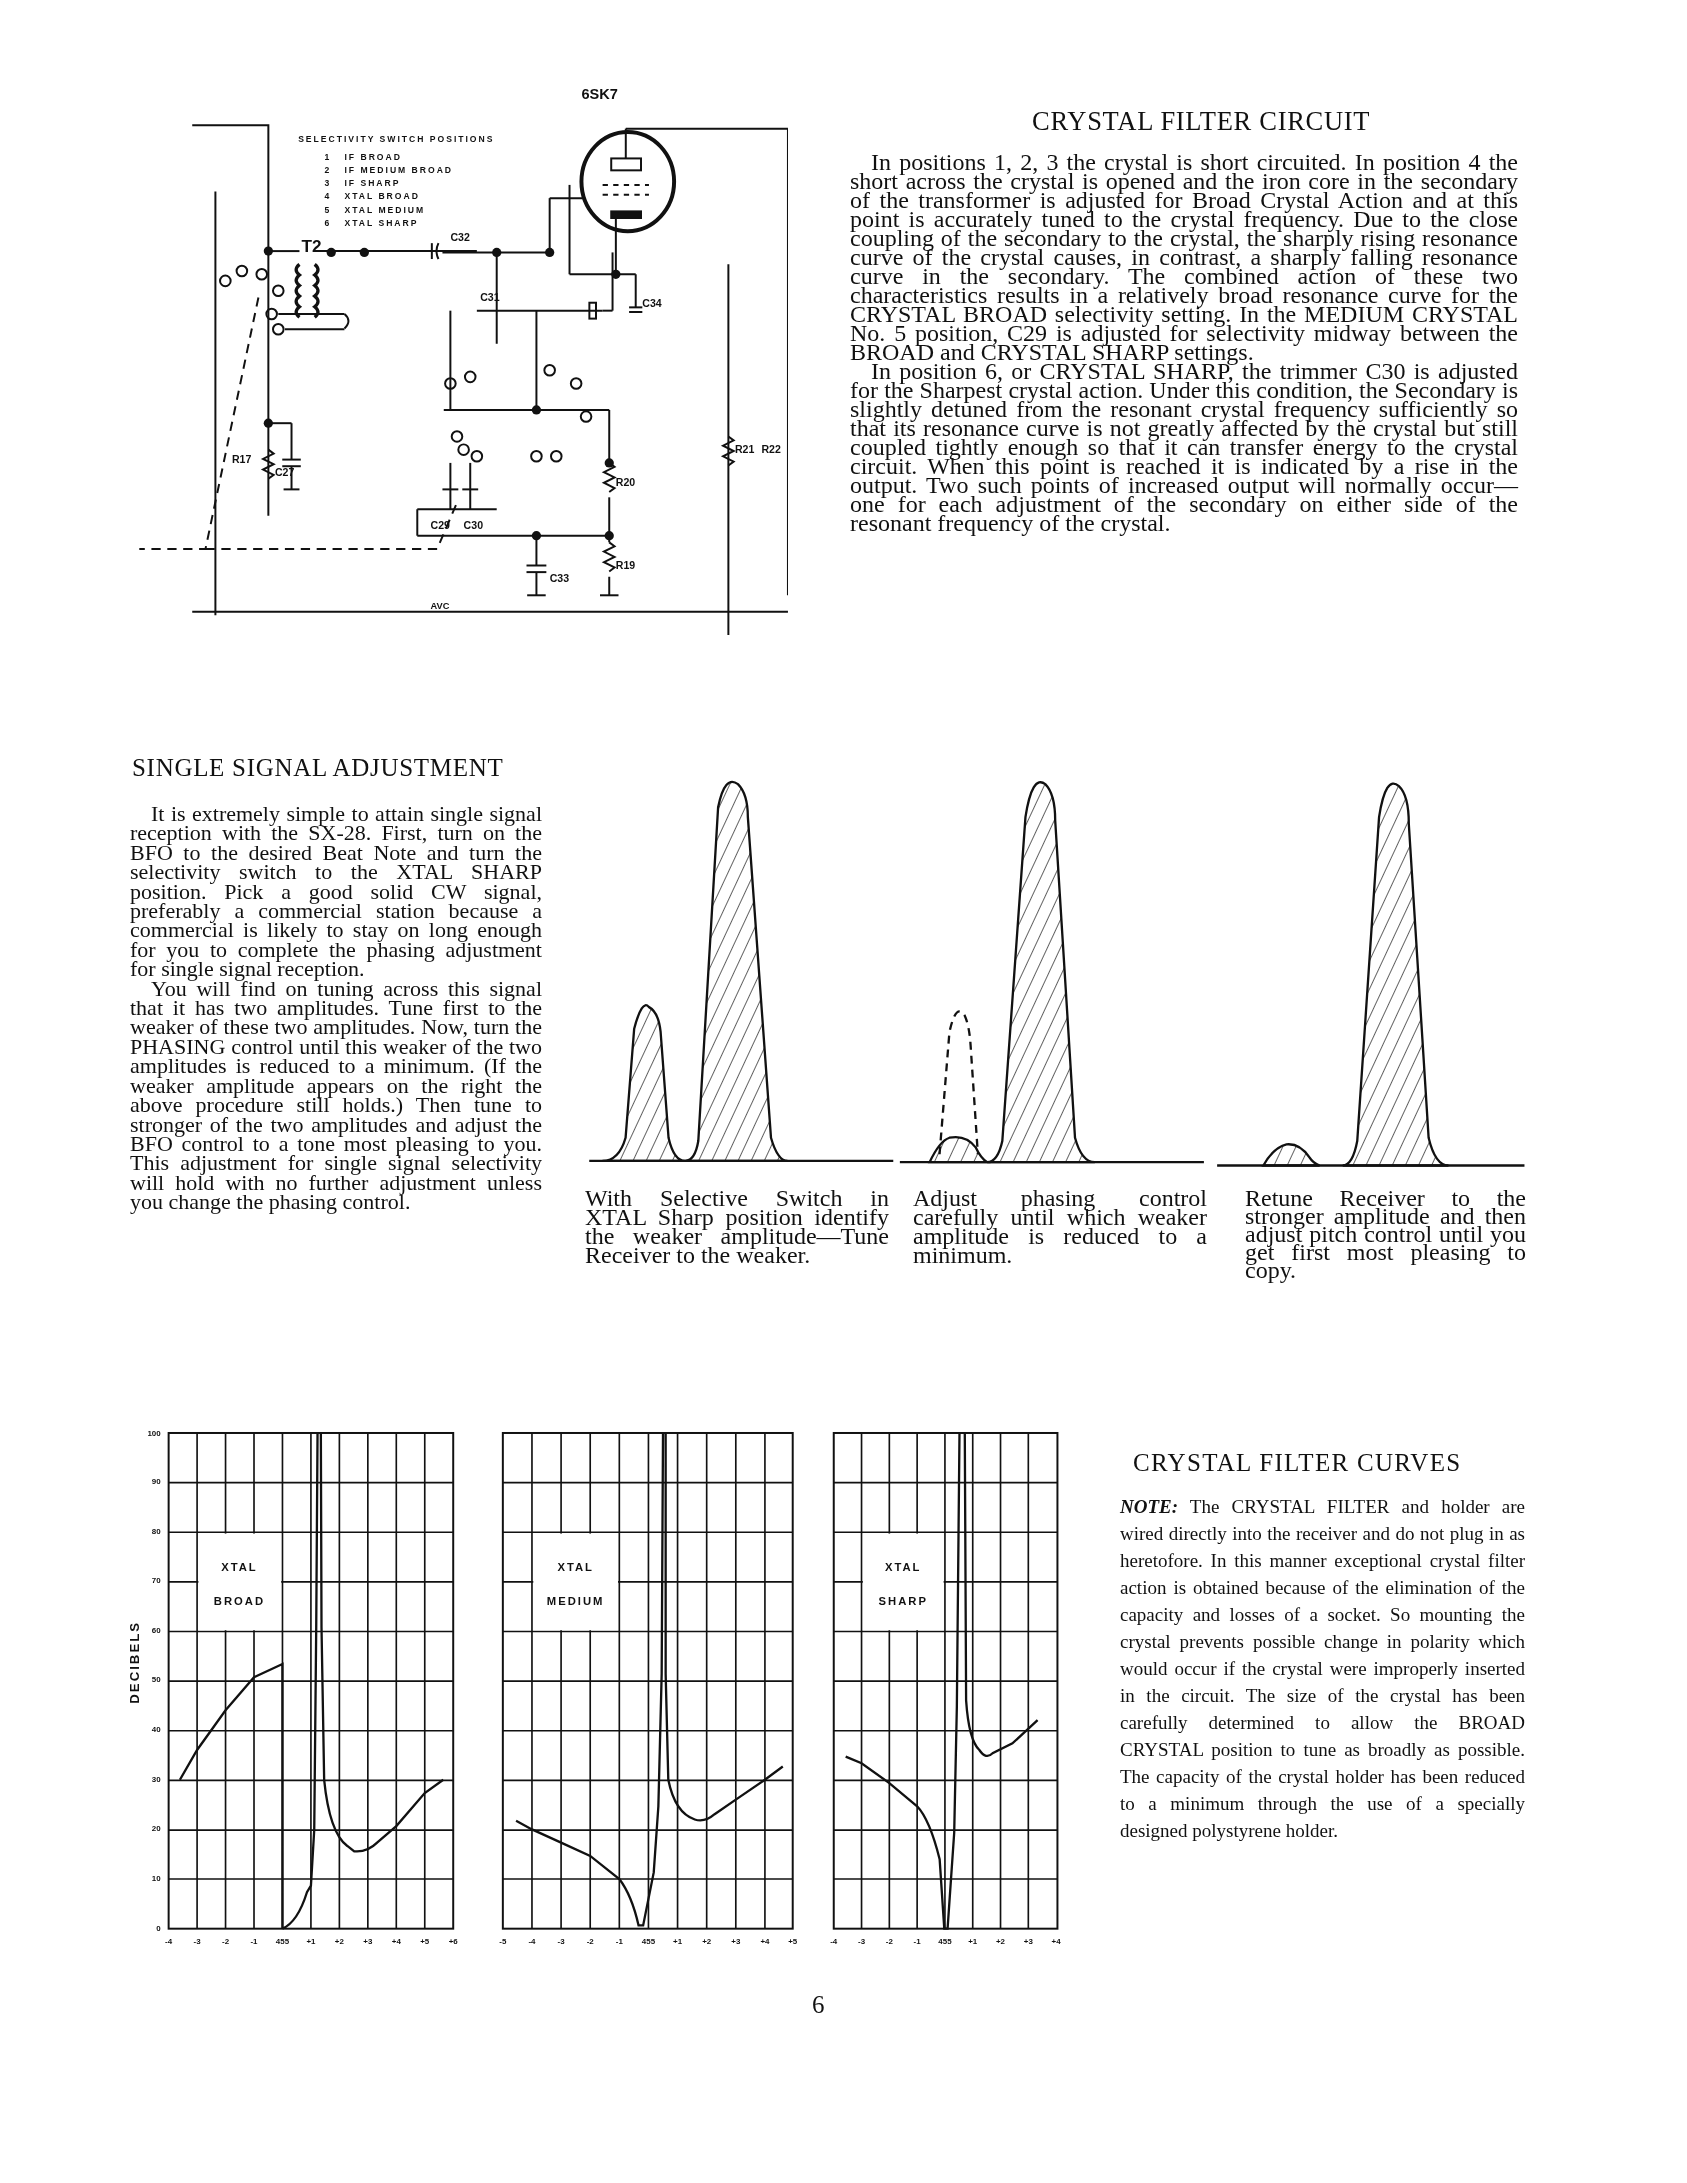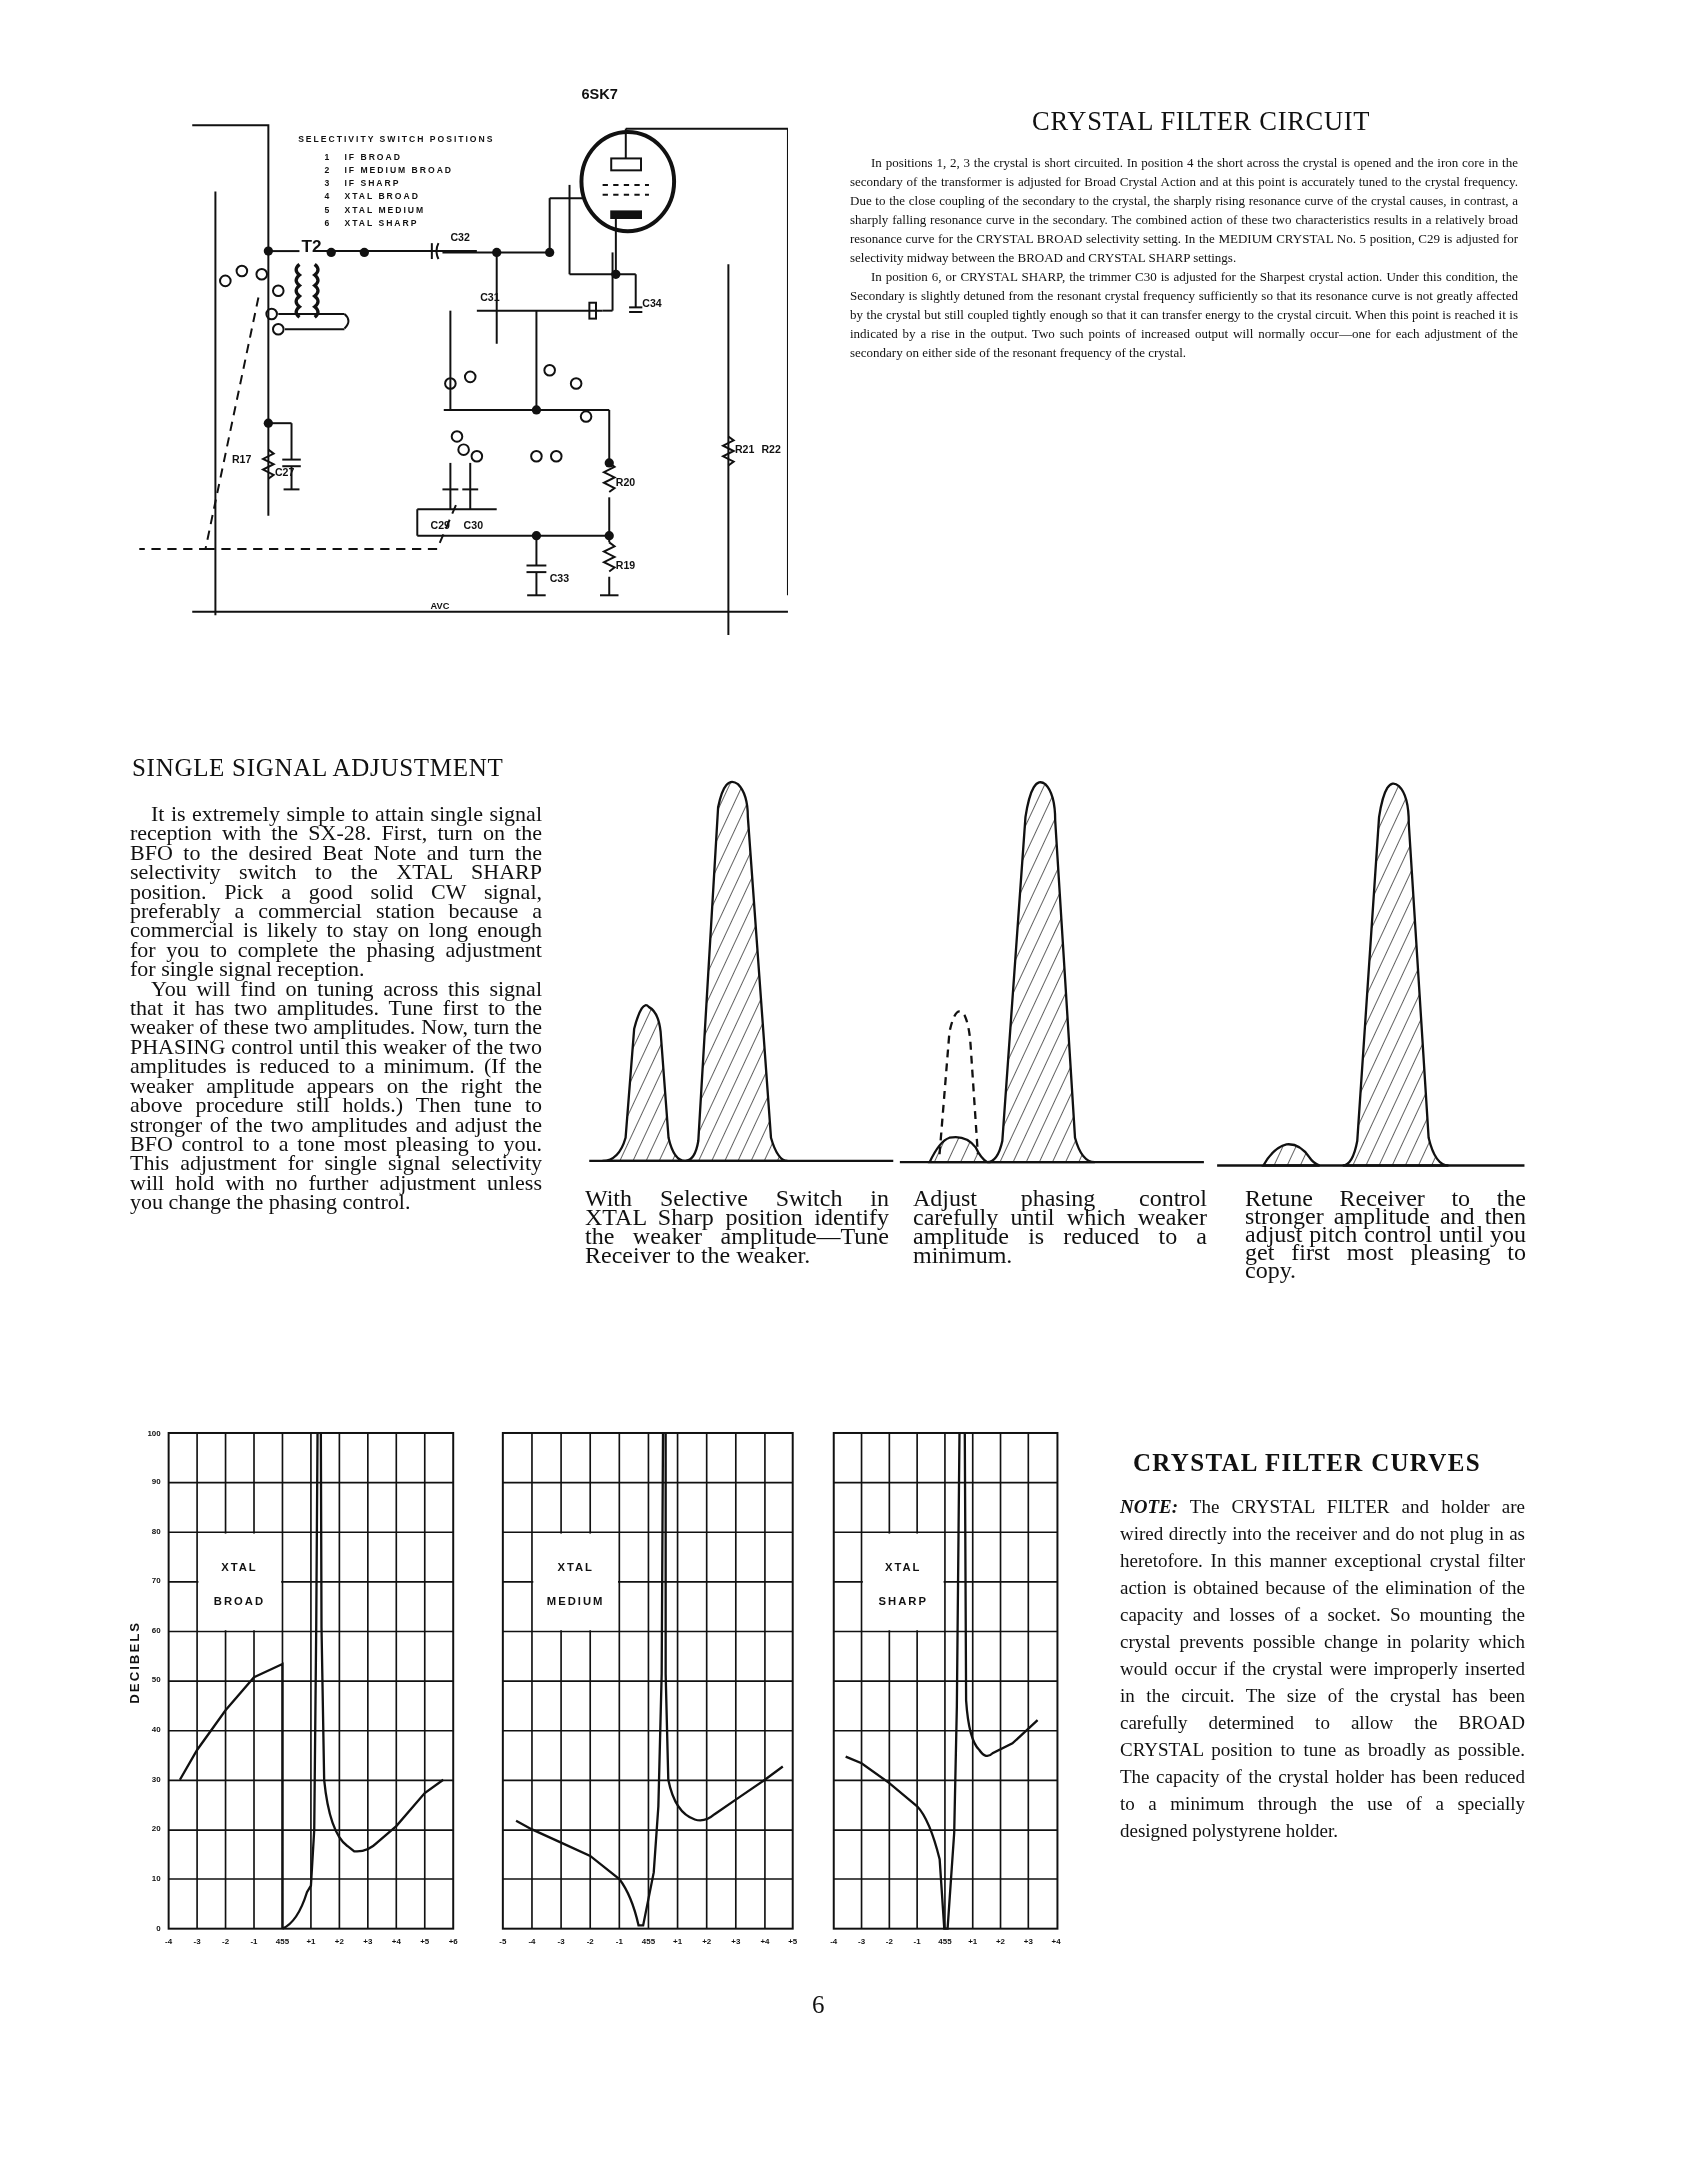--- a/index.html
+++ b/index.html
@@ -1,20 +1,20 @@
 <!DOCTYPE html>
 <html style="font-size:10.6px"><head>
 <meta charset="utf-8">
 <style>
   html, body { margin:0; padding:0; background:#ffffff; }
   body { width:1687px; height:2183px; position:relative; overflow:hidden; color:#111;
          font-family: "Liberation Serif", "DejaVu Serif", serif; }
   .abs { position:absolute; }
   .heading { font-family:"Liberation Serif", serif; font-size:26.5px; letter-spacing:0.7px; font-weight:normal; white-space:nowrap; }
-  .heading.bold { font-weight:bold; letter-spacing:1.3px; }
+  .heading.bold { font-weight:normal; letter-spacing:1.3px; }
   .body-text { font-size:18px; line-height:20px; text-align:justify; }
   .body-text p { margin:0; text-indent:21px; }
   .caption { font-size:24px; line-height:19px; text-align:justify; }
   svg text { font-family:"Liberation Sans", sans-serif; }
   .chart-label { font-family:"Liberation Sans", sans-serif; font-weight:bold; font-size:17px; letter-spacing:3px; }
   .page-number { font-size:25px; }
 </style>
 </head>
 <body>
 
@@ -176,21 +176,21 @@
         <text x="330" y="182">XTAL BROAD</text>
       <text x="300" y="202">5</text>
         <text x="330" y="202">XTAL MEDIUM</text>
       <text x="300" y="222">6</text>
         <text x="330" y="222">XTAL SHARP</text>
     </g>
   </svg>
 </div>
 
 <div class="abs heading" style="left:1012px;top:106px;margin-left:20px;">CRYSTAL FILTER CIRCUIT</div>
-<div class="abs body-text" style="left:850px;top:153px;width:668px;font-size:13px;line-height:19px;">
+<div class="abs body-text" style="left:850px;top:153px;width:668px;font-size:24px;line-height:19px;">
   <p>In positions 1, 2, 3 the crystal is short circuited. In position 4 the short across the crystal is opened and the iron core in the secondary of the transformer is adjusted for Broad Crystal Action and at this point is accurately tuned to the crystal frequency. Due to the close coupling of the secondary to the crystal, the sharply rising resonance curve of the crystal causes, in contrast, a sharply falling resonance curve in the secondary. The combined action of these two characteristics results in a relatively broad resonance curve for the CRYSTAL BROAD selectivity setting. In the MEDIUM CRYSTAL No. 5 position, C29 is adjusted for selectivity midway between the BROAD and CRYSTAL SHARP settings.</p>
   <p>In position 6, or CRYSTAL SHARP, the trimmer C30 is adjusted for the Sharpest crystal action. Under this condition, the Secondary is slightly detuned from the resonant crystal frequency sufficiently so that its resonance curve is not greatly affected by the crystal but still coupled tightly enough so that it can transfer energy to the crystal circuit. When this point is reached it is indicated by a rise in the output. Two such points of increased output will normally occur—one for each adjustment of the secondary on either side of the resonant frequency of the crystal.</p>
 </div>
 
 <div class="abs heading" style="left:132px;top:754px;font-size:25px;">SINGLE SIGNAL ADJUSTMENT</div>
 <div class="abs body-text" style="left:130px;top:804px;width:412px;font-size:22px;line-height:19.4px;">
   <p>It is extremely simple to attain single signal reception with the SX-28. First, turn on the BFO to the desired Beat Note and turn the selectivity switch to the XTAL SHARP position. Pick a good solid CW signal, preferably a commercial station because a commercial is likely to stay on long enough for you to complete the phasing adjustment for single signal reception.</p>
   <p>You will find on tuning across this signal that it has two amplitudes. Tune first to the weaker of these two amplitudes. Now, turn the PHASING control until this weaker of the two amplitudes is reduced to a minimum. (If the weaker amplitude appears on the right the above procedure still holds.) Then tune to stronger of the two amplitudes and adjust the BFO control to a tone most pleasing to you. This adjustment for single signal selectivity will hold with no further adjustment unless you change the phasing control.</p>
 </div>
 

